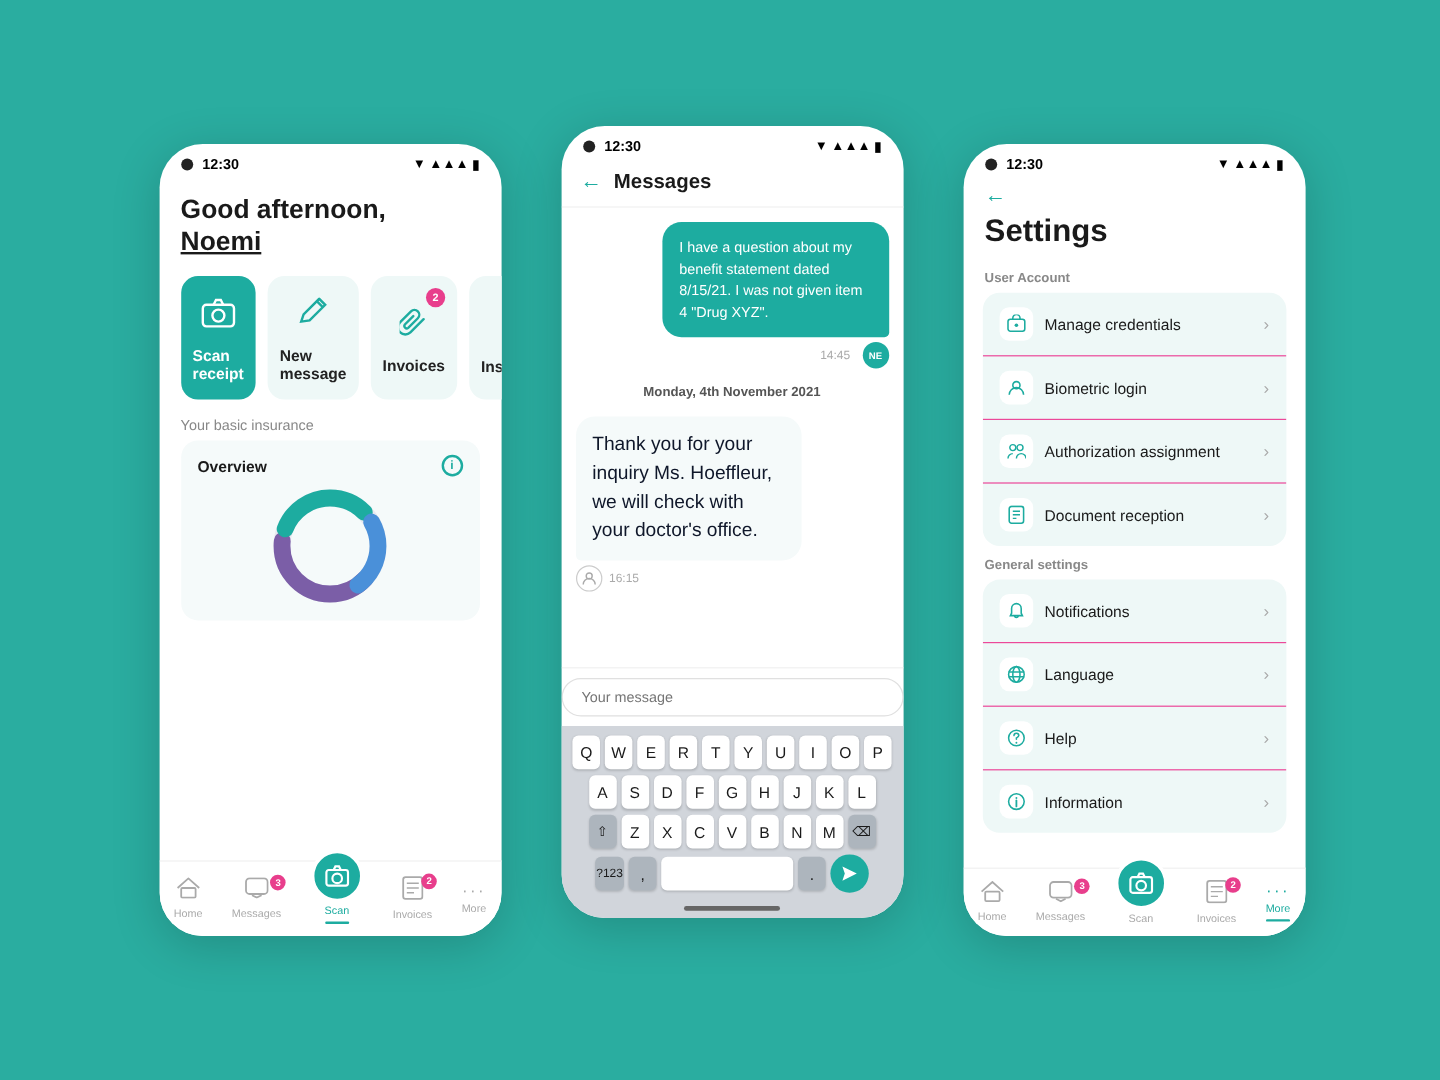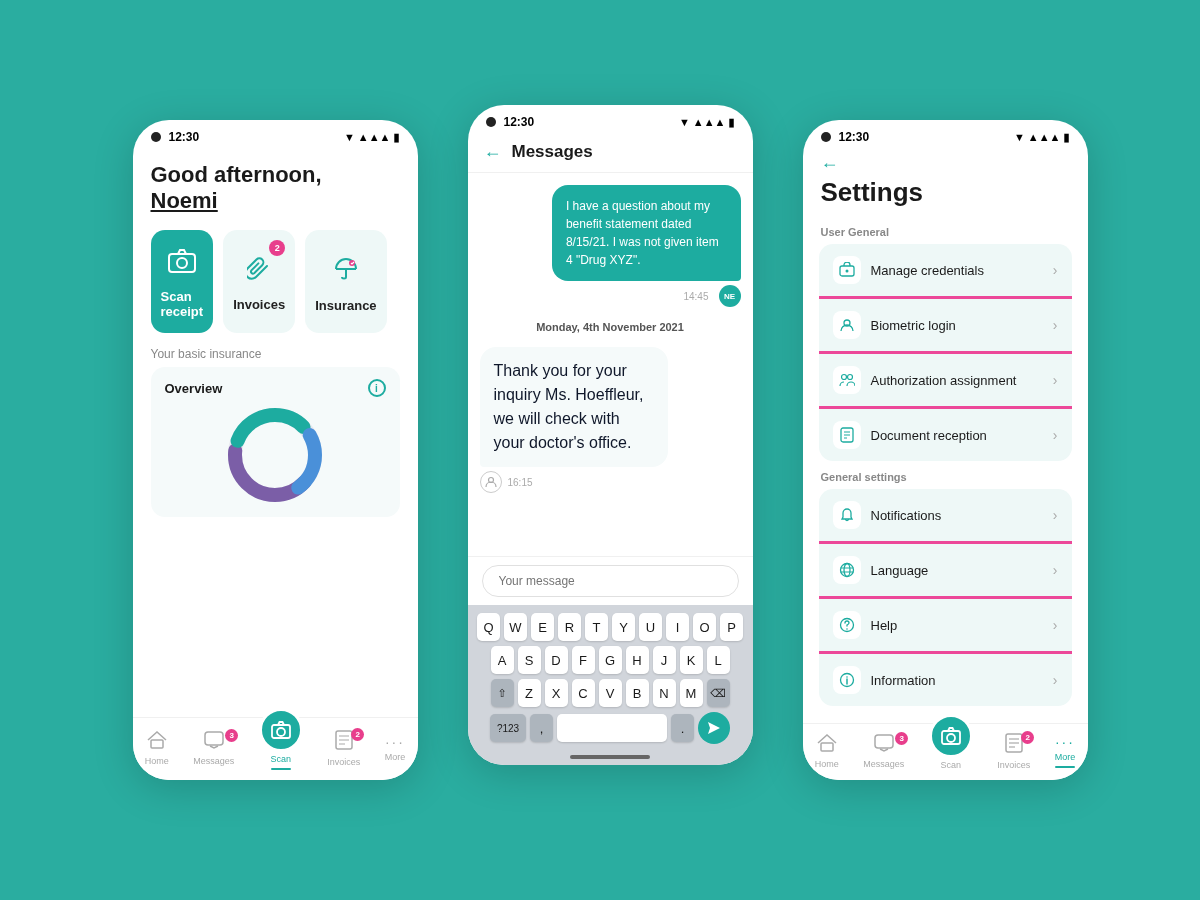--- a/index.html
+++ b/index.html
@@ -294,21 +294,21 @@
     .avatar-gray {
       width: 22px; height: 22px;
       border: 1.5px solid #ccc;
       border-radius: 50%;
       display: flex; align-items: center; justify-content: center;
       color: #aaa;
       font-size: 10px;
     }
 
     .message-input-bar {
-      padding: 8px 14px;
+      padding: 8px 0;
       border-top: 1px solid #f0f0f0;
     }
     .message-input {
       width: 100%;
       border: 1.5px solid #e0e0e0;
       border-radius: 22px;
       padding: 8px 16px;
       font-size: 12px;
       color: #aaa;
       outline: none;
@@ -389,21 +389,21 @@
     .settings-card {
       background: #eef8f7;
       border-radius: 14px;
       overflow: hidden;
       margin-bottom: 10px;
     }
     .settings-row {
       display: flex;
       align-items: center;
       padding: 12px 14px;
-      border-bottom: 3px solid #ec4899;
+      border-bottom: 1px solid #ec4899;
       cursor: pointer;
       gap: 10px;
     }
     .settings-row:last-child { border-bottom: none; }
     .settings-row-icon {
       width: 28px; height: 28px;
       background: #fff;
       border-radius: 8px;
       display: flex; align-items: center; justify-content: center;
       font-size: 14px;
@@ -446,20 +446,29 @@
         <span class="tile-icon">
           <svg width="30" height="26" viewBox="0 0 30 26" fill="none">
             <rect x="2" y="6" width="26" height="18" rx="3" stroke="white" stroke-width="2" fill="none"></rect>
             <circle cx="15" cy="15" r="5" stroke="white" stroke-width="2" fill="none"></circle>
             <path d="M11 6l2-4h4l2 4" stroke="white" stroke-width="2" fill="none"></path>
           </svg>
         </span>
         <span class="tile-label">Scan receipt</span>
       </div>
 
+      <div class="tile tile-light">
+        <span class="tile-icon">
+          <svg width="26" height="26" viewBox="0 0 26 26" fill="none">
+            <path d="M3 20l2-6L18 1l5 5L10 19l-7 1z" stroke="#1daca0" stroke-width="2" fill="none"></path>
+            <path d="M16 3l5 5" stroke="#1daca0" stroke-width="2"></path>
+          </svg>
+        </span>
+        <span class="tile-label">New message</span>
+      </div>
 
       <div class="tile tile-light">
         <span class="badge">2</span>
         <span class="tile-icon">
           <svg width="24" height="26" viewBox="0 0 24 26" fill="none">
             <path d="M20 10L9 21a6 6 0 01-8.5-8.5l9-9a4 4 0 015.7 5.7l-8 8a2 2 0 01-2.8-2.8l7-7" stroke="#1daca0" stroke-width="2" fill="none" stroke-linecap="round"></path>
           </svg>
         </span>
         <span class="tile-label">Invoices</span>
       </div>
@@ -632,21 +641,21 @@
       <div class="kb-key">Z</div>
       <div class="kb-key">X</div>
       <div class="kb-key">C</div>
       <div class="kb-key">V</div>
       <div class="kb-key">B</div>
       <div class="kb-key">N</div>
       <div class="kb-key">M</div>
       <div class="kb-key kb-key-dark" style="font-size:11px">⌫</div>
     </div>
     <div class="kb-row" style="align-items:center">
-      <div class="kb-key kb-key-dark" style="width:36px;font-size:10px">?123</div>
+      <div class="kb-key kb-key-dark" style="width:24px;font-size:10px">?123</div>
       <div class="kb-key kb-key-dark">,</div>
       <div class="kb-key kb-spacebar" style="font-size:11px;color:#aaa"></div>
       <div class="kb-key kb-key-dark">.</div>
       <div class="kb-send">
         <svg width="16" height="16" viewBox="0 0 16 16">
             <path d="M14 8L2 2l2 6-2 6z" fill="white"></path>
           </svg>
       </div>
     </div>
     <div style="display:flex;justify-content:center;padding:6px 0 2px">
@@ -669,21 +678,21 @@
   </div>
 
   <div class="p3-header">
     <span class="p3-back">←</span>
     <span class="p3-title">Settings</span>
   </div>
 
   <div style="flex:1;overflow-y:auto;padding-bottom:70px;">
 
     <div class="settings-section">
-      <div class="settings-section-label">User General</div>
+      <div class="settings-section-label">User Account</div>
       <div class="settings-card">
 
         <div class="settings-row">
           <div class="settings-row-icon">
             <svg width="16" height="16" viewBox="0 0 16 16">
                 <rect x="1" y="4" width="14" height="10" rx="2" stroke="#1daca0" stroke-width="1.3" fill="none"></rect>
                 <path d="M5 4V3a3 3 0 016 0v1" stroke="#1daca0" stroke-width="1.3" fill="none"></path>
                 <circle cx="8" cy="9" r="1.5" fill="#1daca0"></circle>
               </svg>
           </div>

